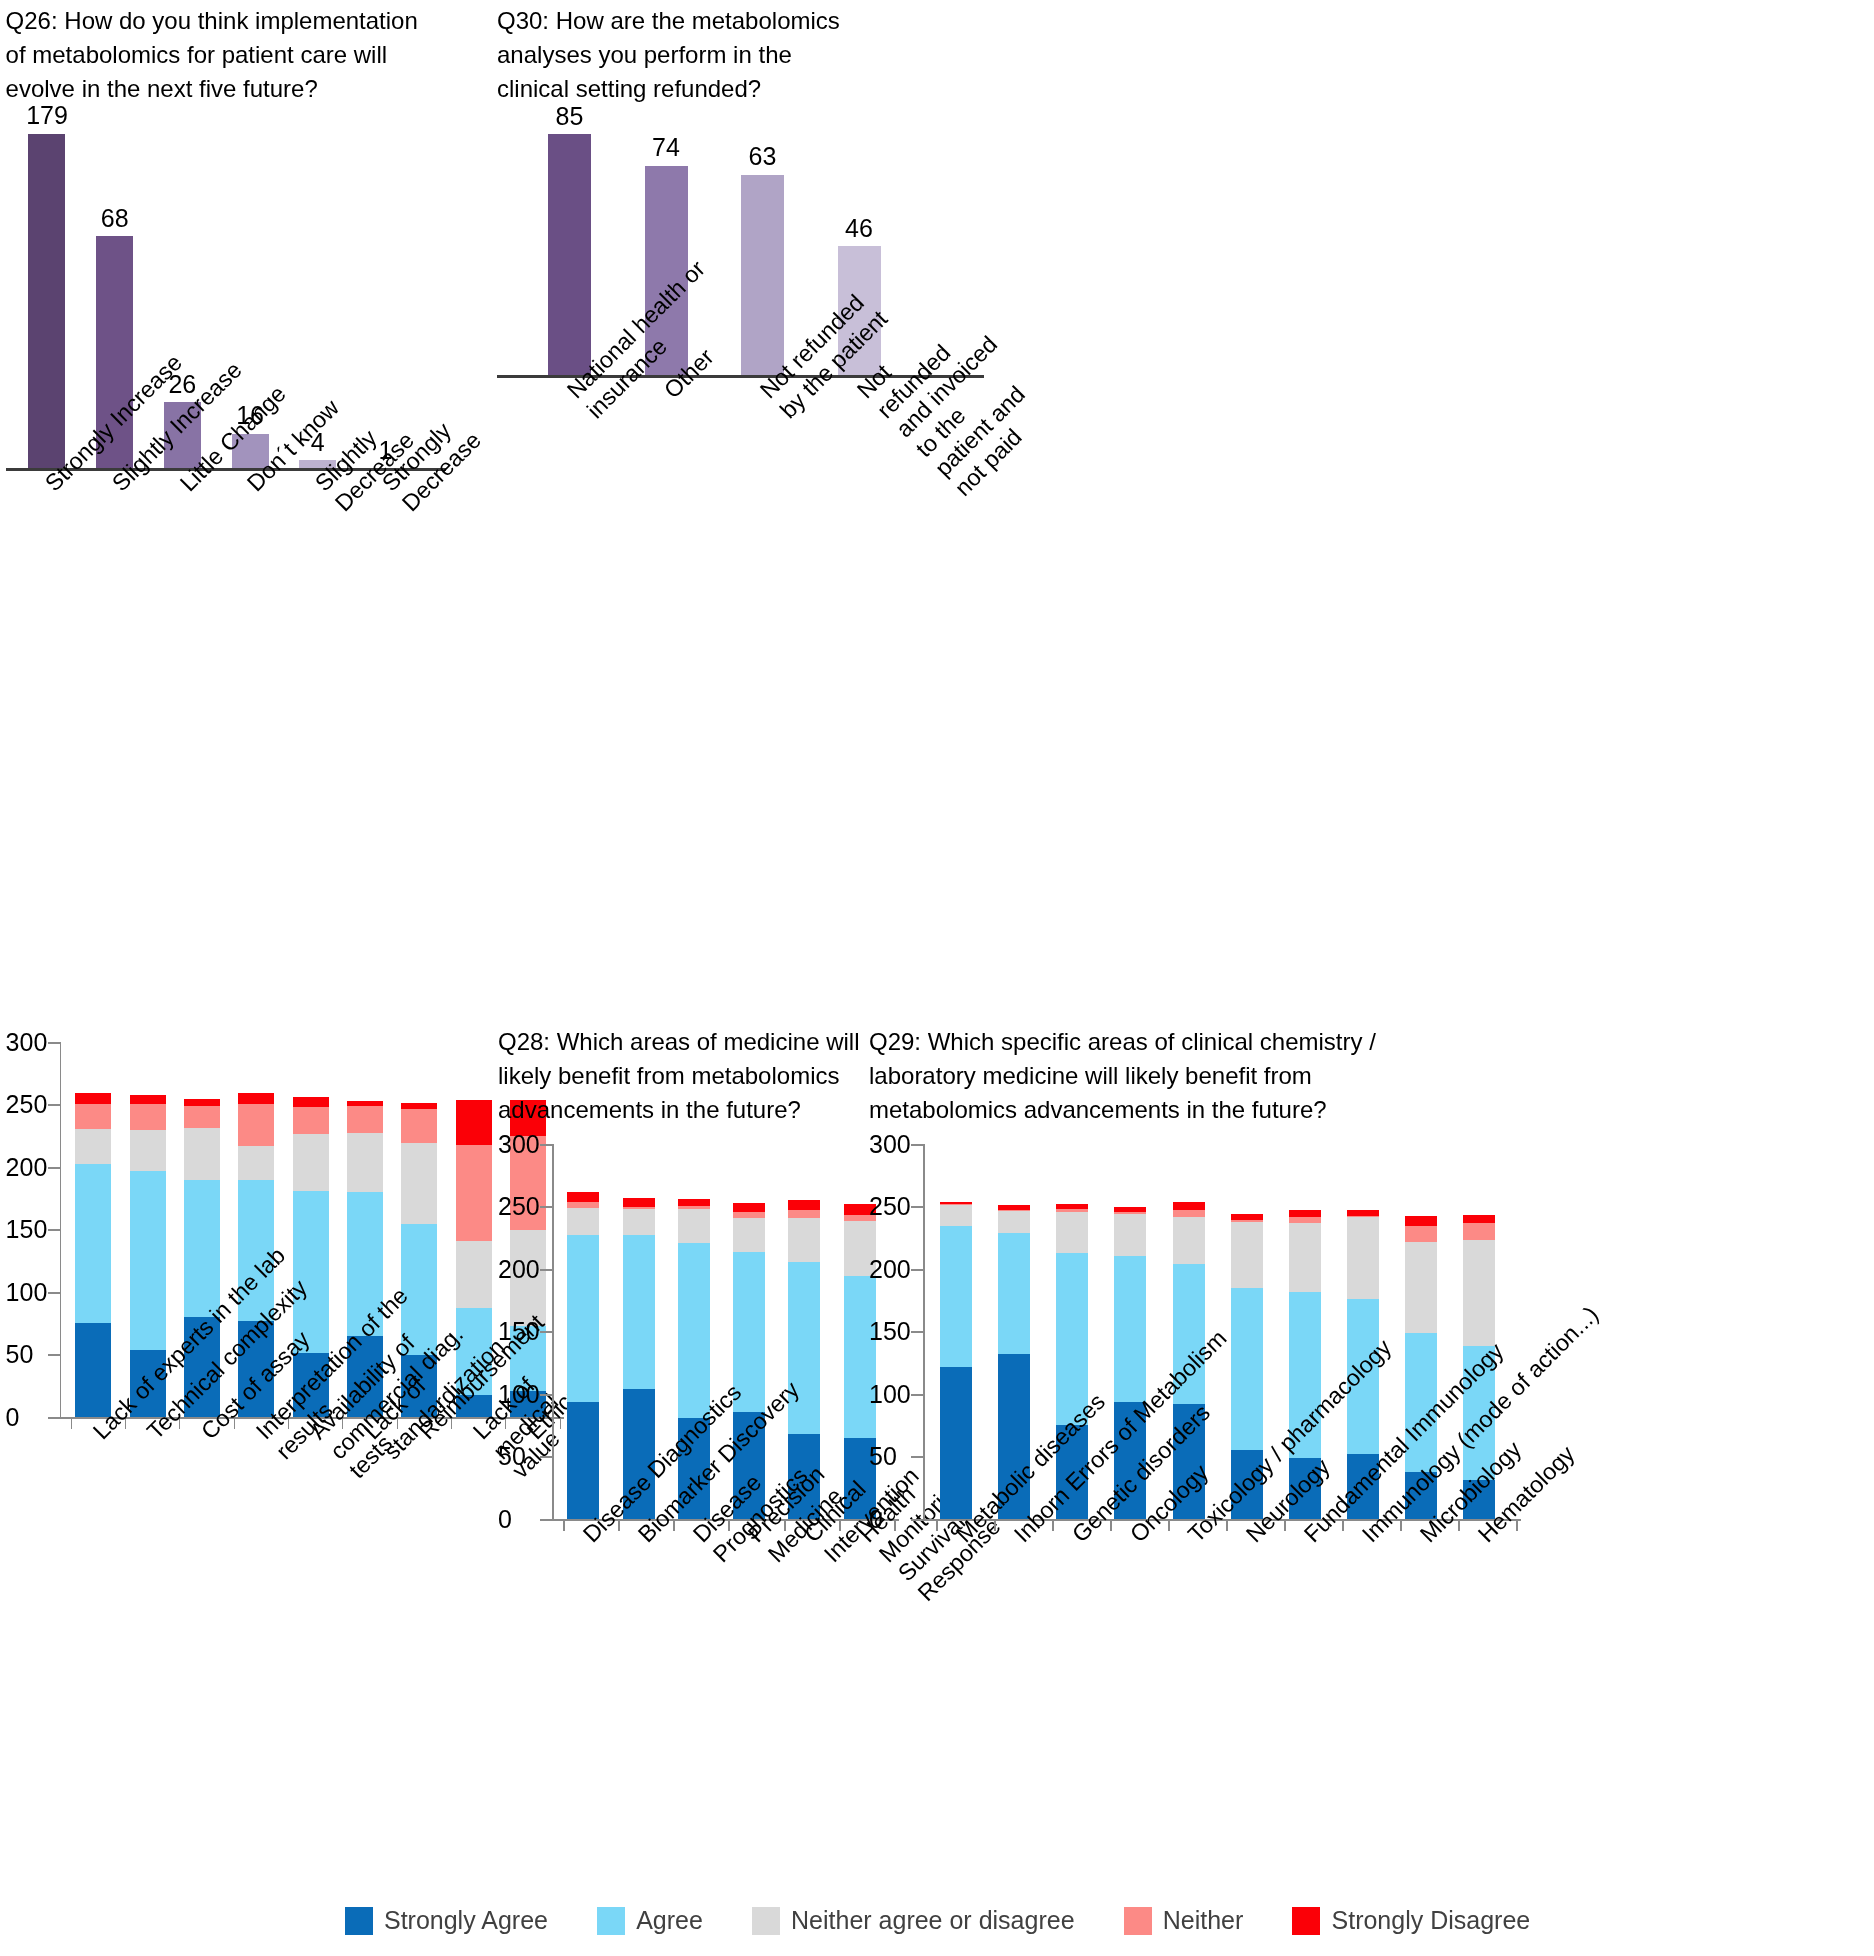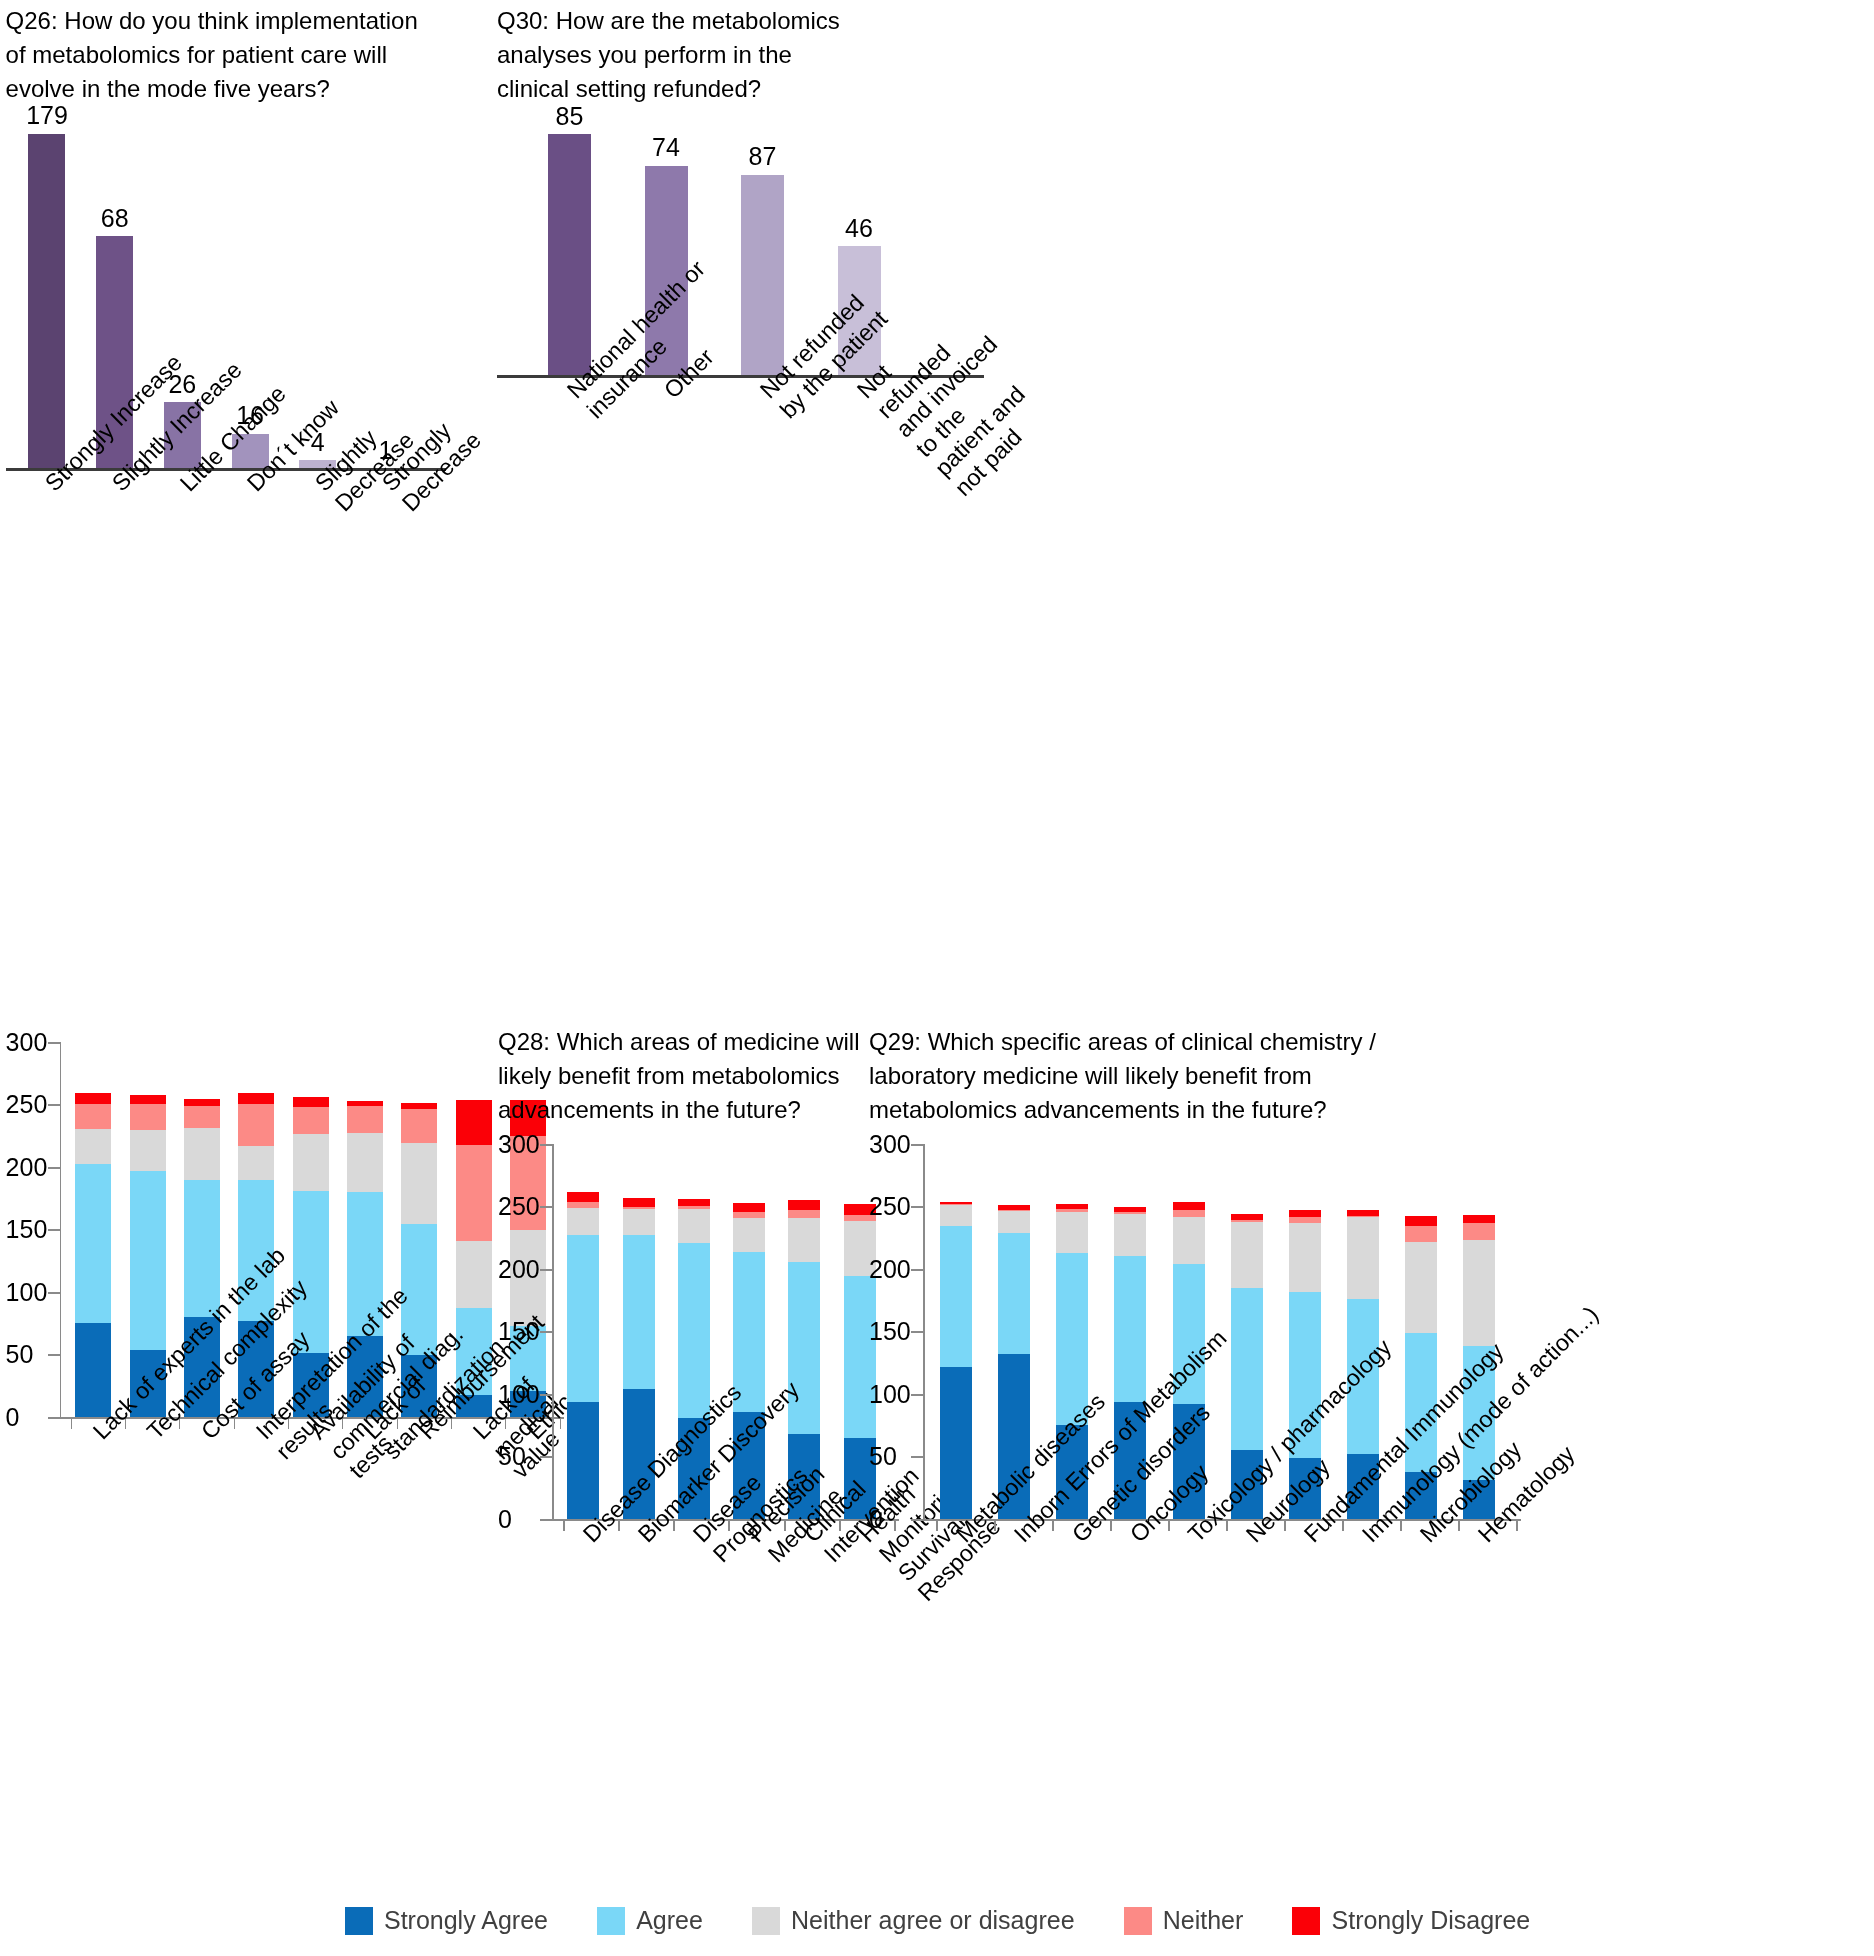--- a/index.html
+++ b/index.html
@@ -68,21 +68,21 @@
   .leg-item { display:flex; align-items:center; gap:11.2px; }
   .leg-swatch { width:28px; height:28px; }
   .leg-text { font-size:25px; color:#404040; white-space:nowrap; }
 </style>
 </head>
 <body>
 
 <section id="q26-block" class="simple-chart">
   <div class="qtitle">Q26: How do you think implementation
 of metabolomics for patient care will
-evolve in the mode five years?</div>
+evolve in the next five future?</div>
   <div class="simple-plot" id="q26-plot" style="height:365px;">
     <div class="simple-bars" id="q26-bars" style="height: 365px; gap: 3.7px; padding-left: 9.4px;">
         <div class="sb-col" style="width: 64px;">
           <span class="sb-val" style="bottom: 343px;">179</span>
           <div class="sb-bar" style="width: 37px; height: 337px; background: rgb(91, 67, 112);"></div>
         </div>
         <div class="sb-col" style="width: 64px;">
           <span class="sb-val" style="bottom: 240px;">68</span>
           <div class="sb-bar" style="width: 37px; height: 235px; background: rgb(110, 82, 135);"></div>
         </div>
@@ -123,21 +123,21 @@
     <div class="simple-bars" id="q30-bars" style="height: 272px; gap: 7.5px; padding-left: 28px;">
         <div class="sb-col" style="width: 89px;">
           <span class="sb-val" style="bottom: 249px;">85</span>
           <div class="sb-bar" style="width: 43px; height: 244px; background: rgb(106, 79, 133);"></div>
         </div>
         <div class="sb-col" style="width: 89px;">
           <span class="sb-val" style="bottom: 218px;">74</span>
           <div class="sb-bar" style="width: 43px; height: 212px; background: rgb(142, 121, 171);"></div>
         </div>
         <div class="sb-col" style="width: 89px;">
-          <span class="sb-val" style="bottom: 209px;">87</span>
+          <span class="sb-val" style="bottom: 209px;">63</span>
           <div class="sb-bar" style="width: 43px; height: 203px; background: rgb(176, 164, 198);"></div>
         </div>
         <div class="sb-col" style="width: 89px;">
           <span class="sb-val" style="bottom: 137px;">46</span>
           <div class="sb-bar" style="width: 43px; height: 132px; background: rgb(200, 191, 216);"></div>
         </div>
       </div>
     <div class="axis-line" style="bottom:0;"></div>
   </div>
   <div class="rot-labels" id="q30-labels" style="position:relative;height:215px;">

